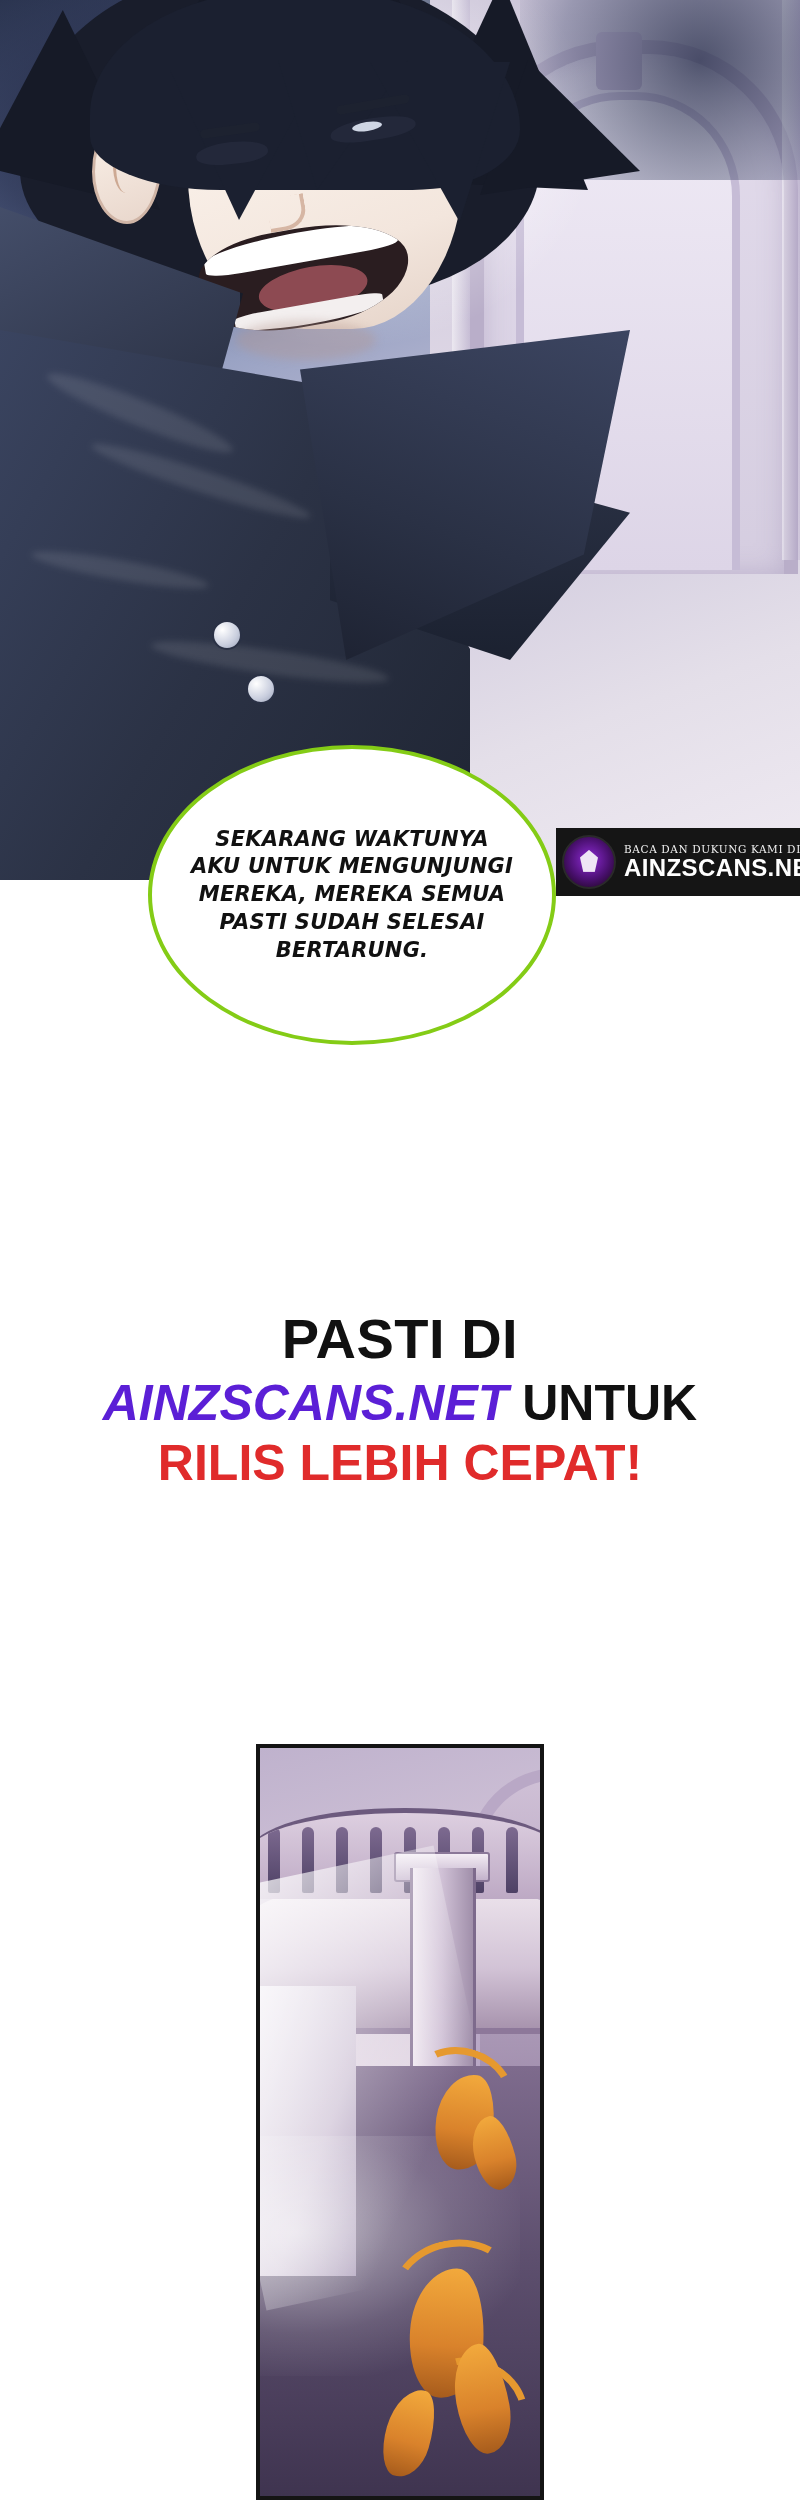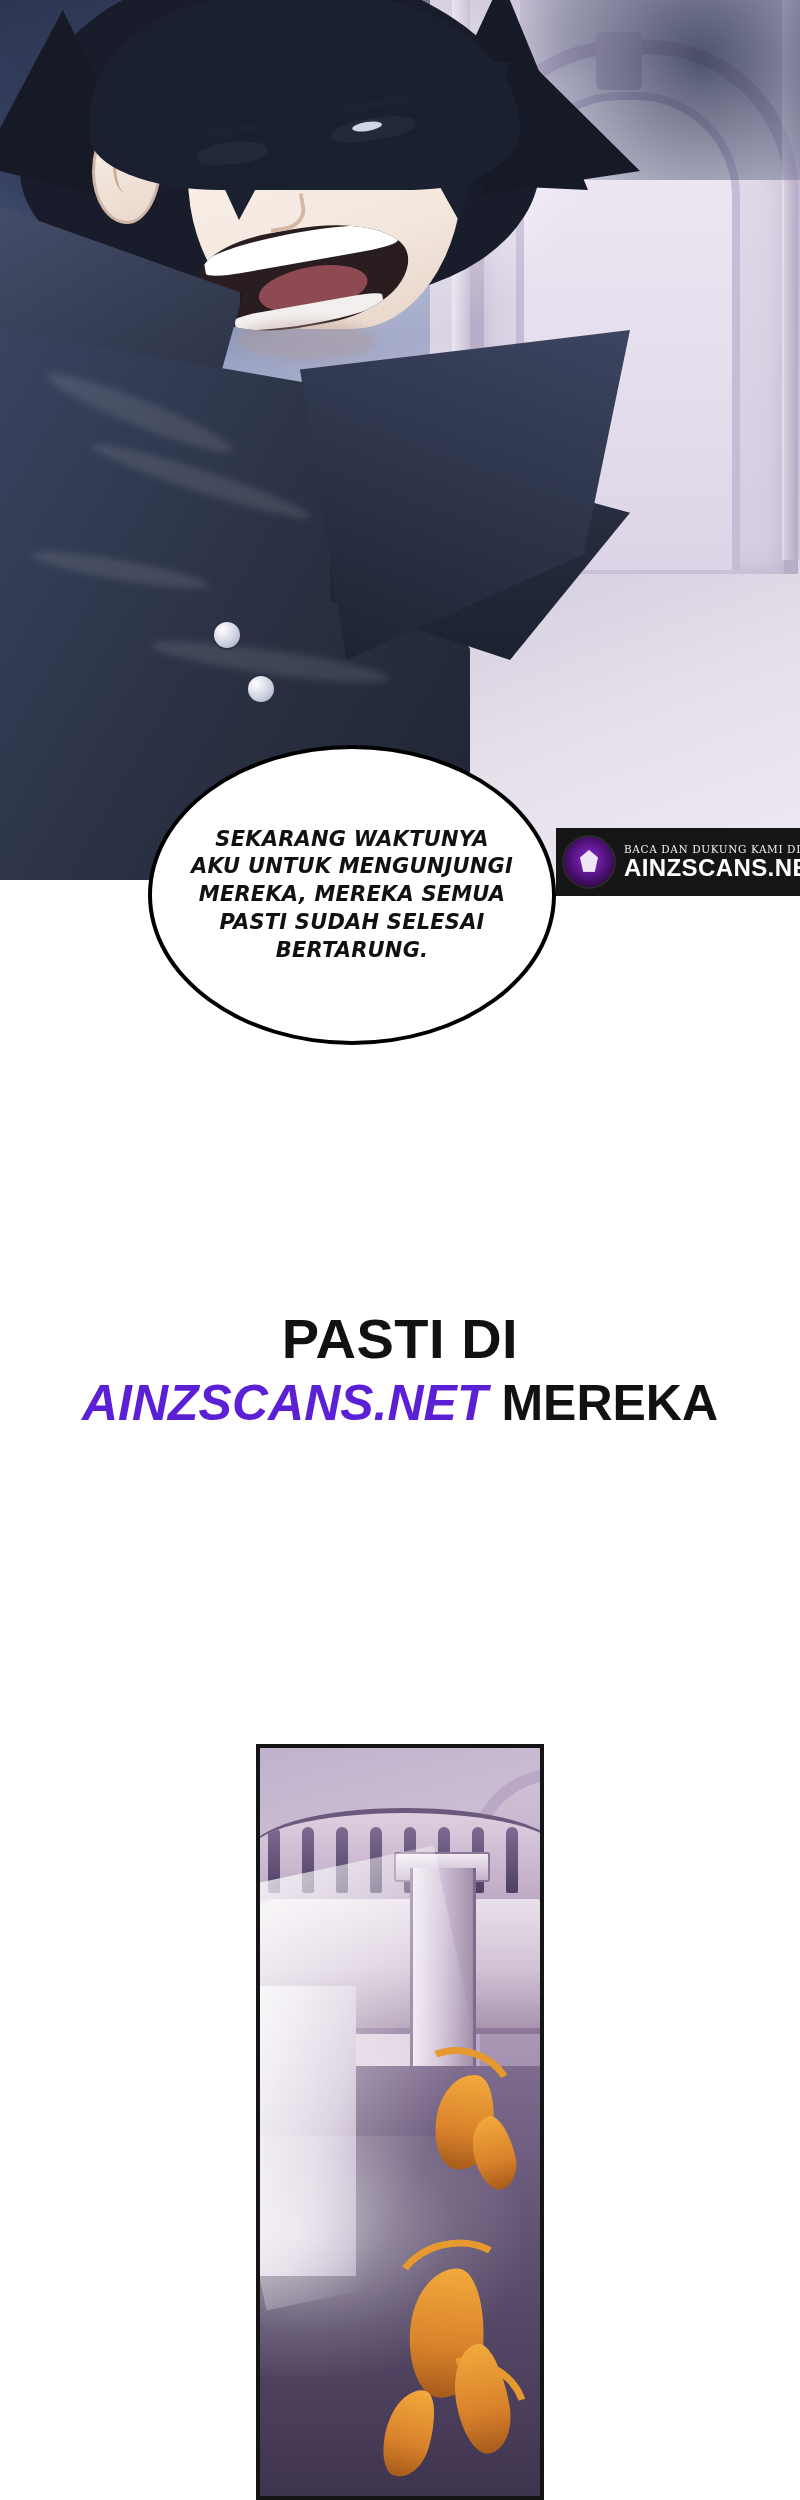--- a/index.html
+++ b/index.html
@@ -324,21 +324,21 @@
   }
 
   
   .bubble {
     position: absolute;
     left: 148px;
     top: 745px;
     width: 408px;
     height: 300px;
     background: #ffffff;
-    border: 4px solid #000000;
+    border: 4px solid #84cc16;
     border-radius: 50%;
     box-sizing: border-box;
     display: flex;
     align-items: center;
     justify-content: center;
     z-index: 6;
   }
   .bubble-text {
     width: 330px;
     text-align: center;
@@ -642,22 +642,23 @@
   <div class="wm-logo"></div>
   <div class="wm-texts">
     <div class="wm-top">BACA DAN DUKUNG KAMI DI</div>
     <div class="wm-main">AINZSCANS.NET</div>
   </div>
 </div>
 
 <div class="promo">
   <div class="promo-line1">PASTI DI</div>
   <div class="promo-line2">
-    <span class="promo-site">AINZSCANS.NET</span><span class="promo-untuk"> MEREKA</span>
+    <span class="promo-site">AINZSCANS.NET</span><span class="promo-untuk"> UNTUK</span>
   </div>
+  <div class="promo-line3">RILIS LEBIH CEPAT!</div>
 </div>
 
 <div class="panel-bottom">
   <div class="pb-sky"></div>
   <div class="pb-arch-right"></div>
   <div class="pb-balcony"></div>
   <div class="pb-rail">
     <div class="pb-baluster" style="left:18px;"></div>
     <div class="pb-baluster" style="left:52px;"></div>
     <div class="pb-baluster" style="left:86px;"></div>

